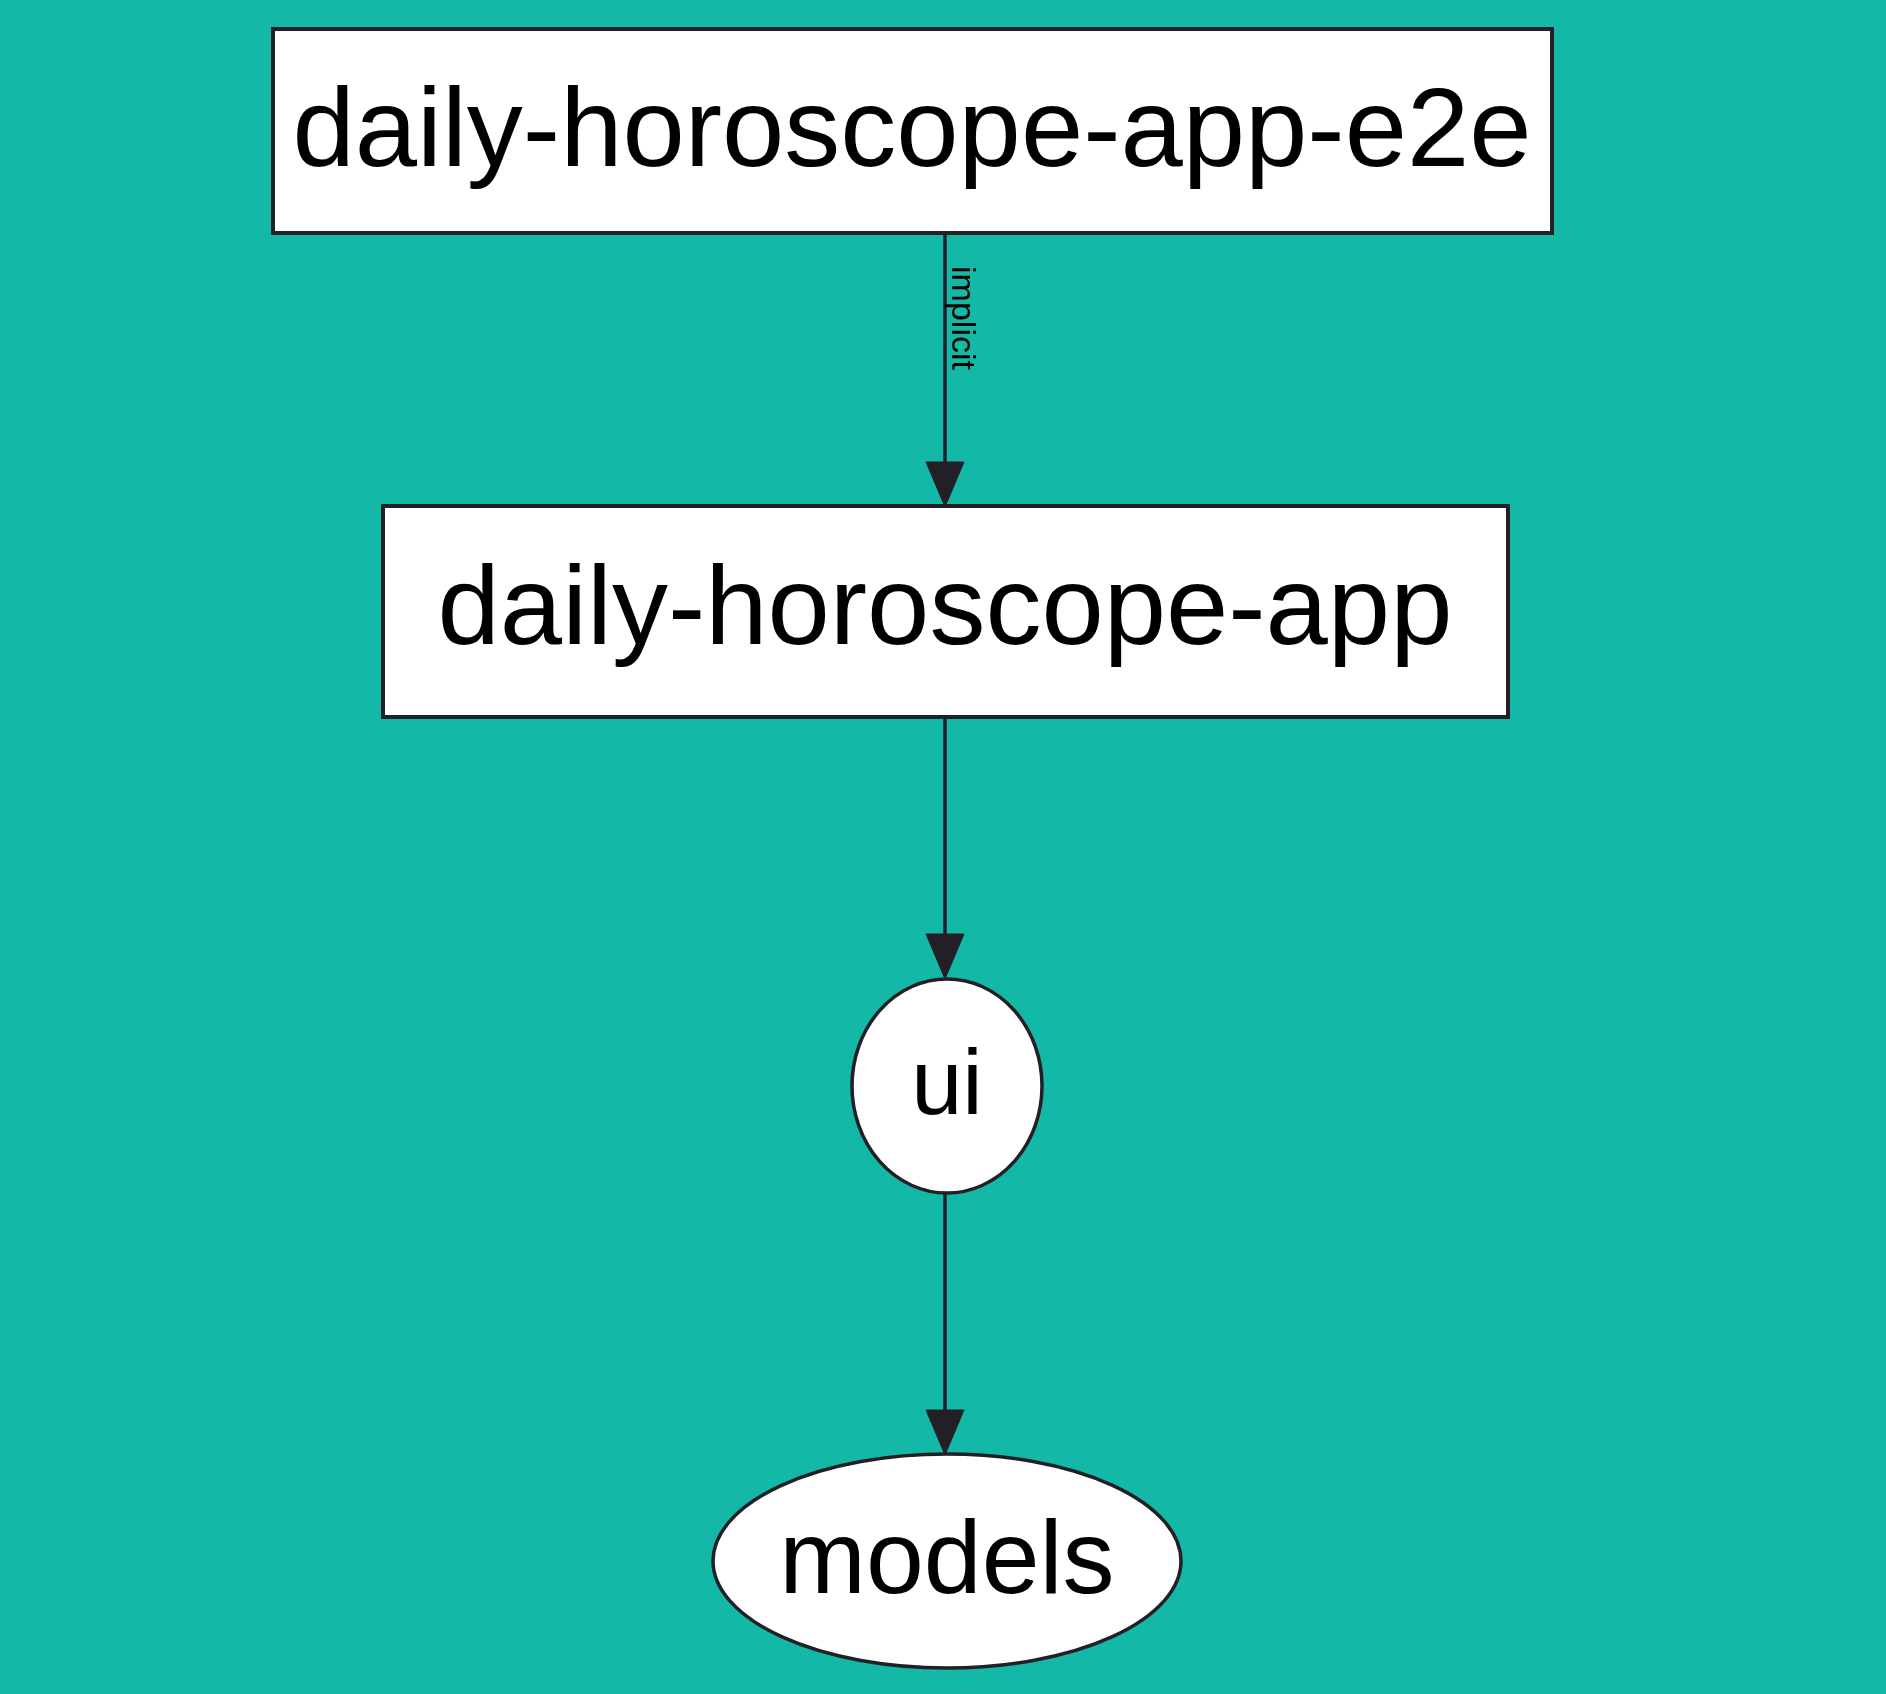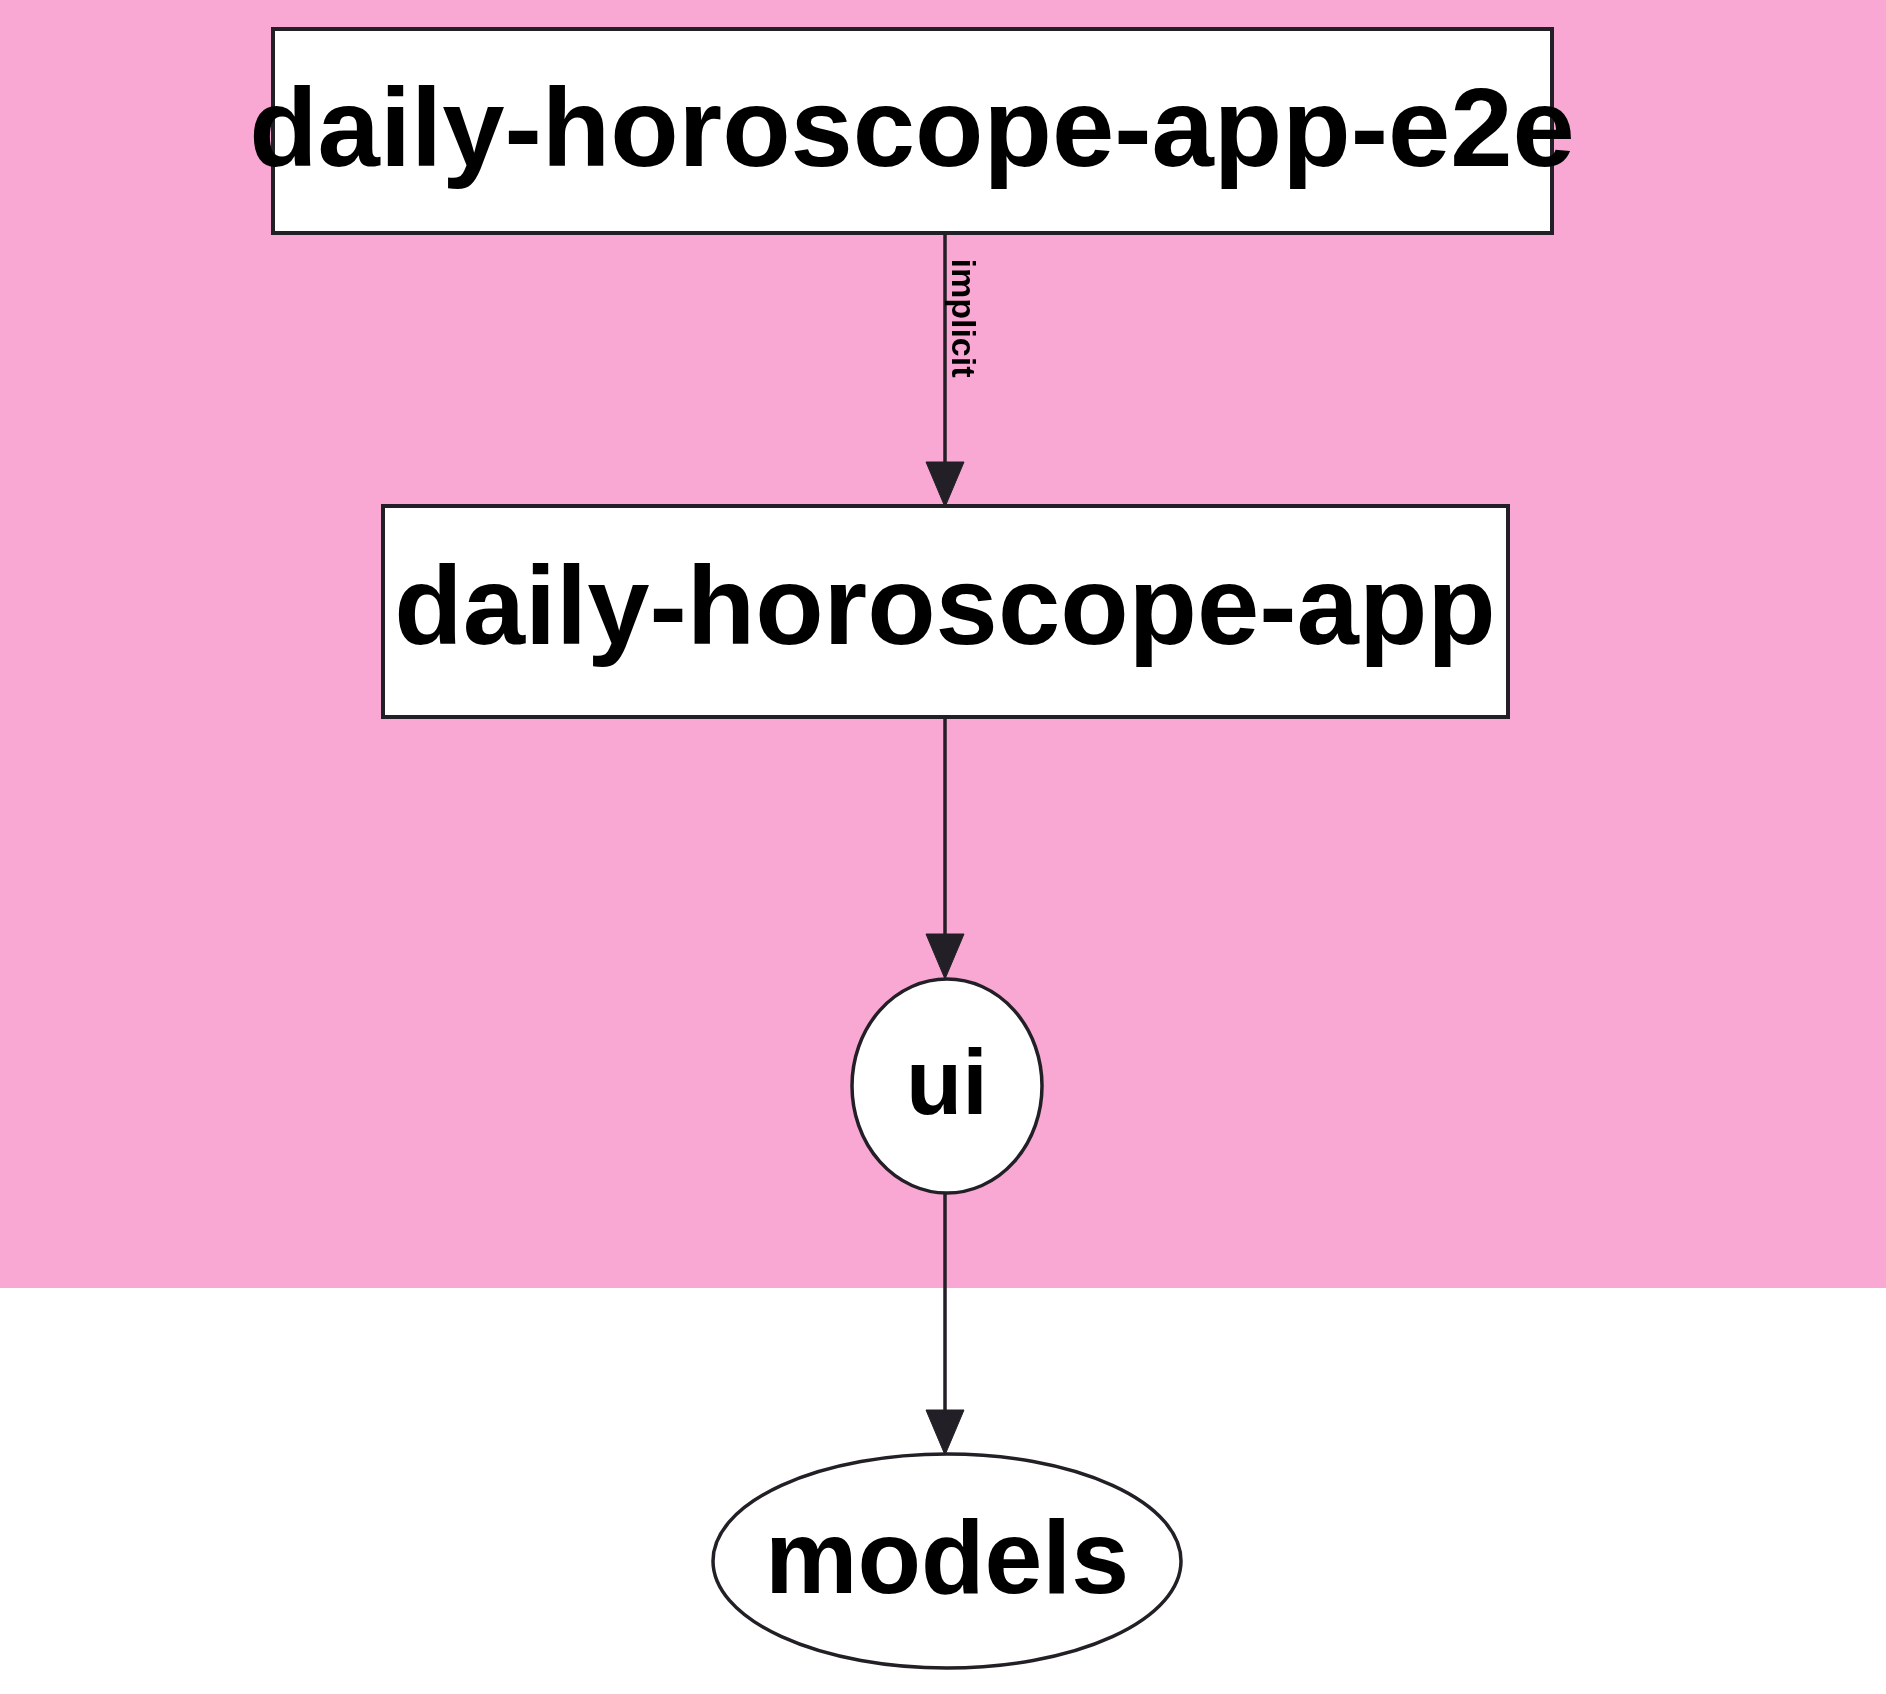--- a/index.html
+++ b/index.html
@@ -9,23 +9,22 @@
   }
   body {
     width: 1886px;
     height: 1694px;
     font-family: "Liberation Sans", sans-serif;
     overflow: hidden;
   }
   #canvas {
     position: relative;
     width: 1886px;
-    height: 1288px;
-    background: #f9a8d4;
-    font-weight: bold;
+    height: 1694px;
+    background: #14b8a6;
   }
   #graph-svg {
     position: absolute;
     top: 0;
     left: 0;
     width: 1886px;
     height: 1694px;
   }
   .node-shape {
     fill: #ffffff;

